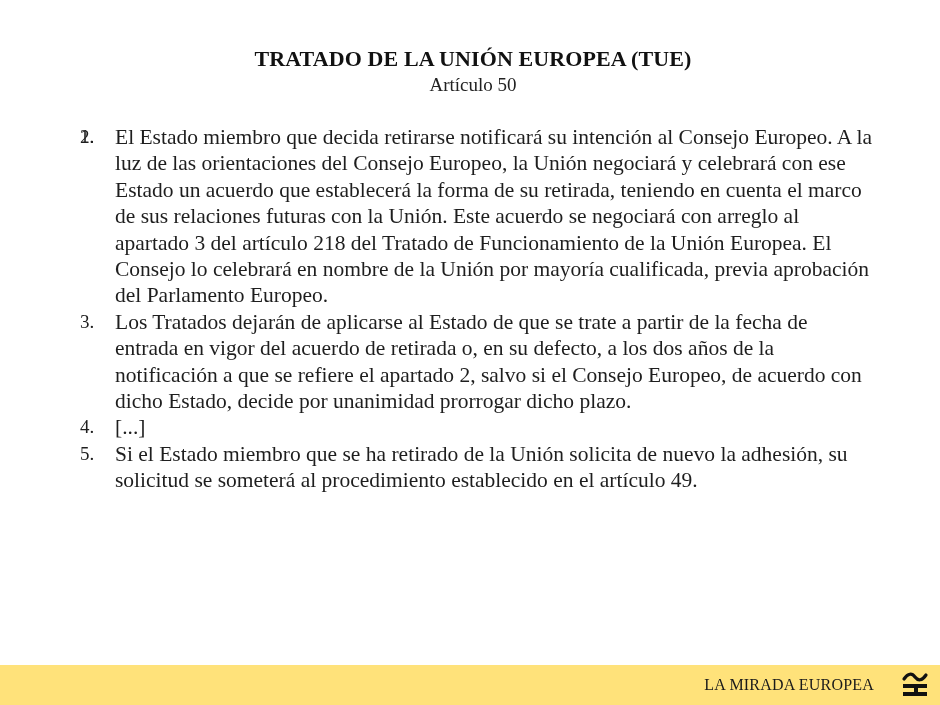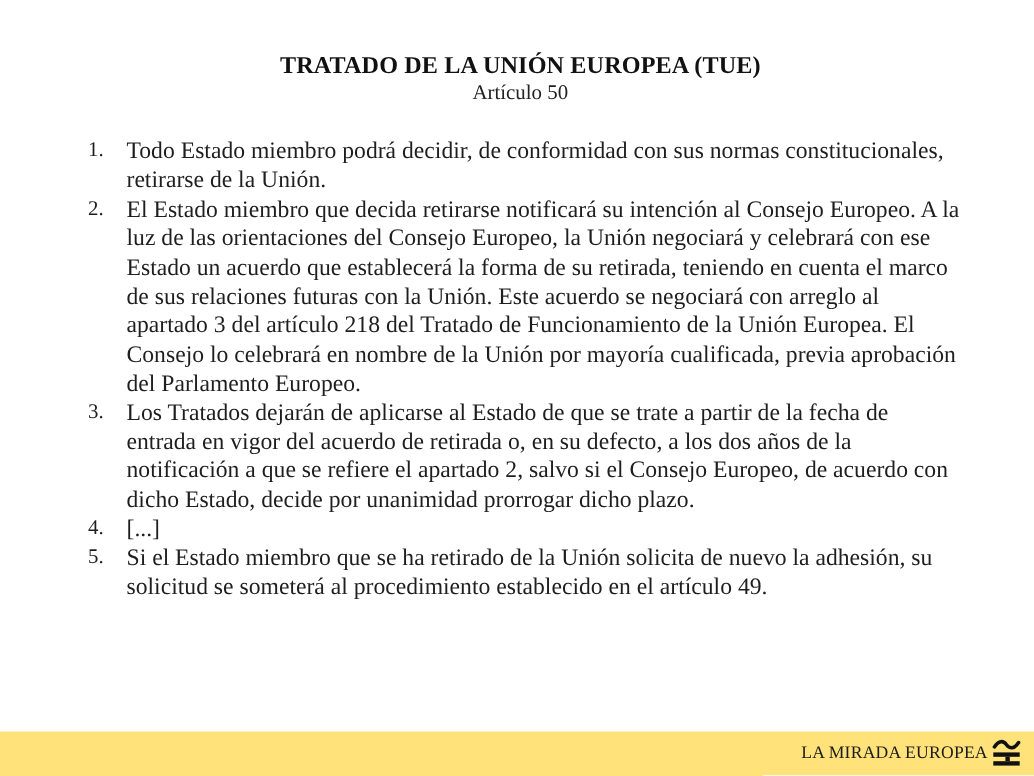--- a/index.html
+++ b/index.html
@@ -71,21 +71,21 @@
     .footer {
       position: absolute;
       left: 0;
       top: 665px;
       width: 940px;
       height: 40px;
       background: #FFE27A;
     }
     .brand {
       position: absolute;
-      right: 42px;
+      right: 66px;
       top: 11px;
       font-family: "Liberation Serif", serif;
       font-size: 16px;
       color: #1a1a1a;
       letter-spacing: 0.2px;
       text-align: center;
     }
     .logo {
       position: absolute;
       right: 10px;
@@ -97,21 +97,20 @@
 </head>
 <body>
 
 <div class="page">
   <div class="title">TRATADO DE LA UNIÓN EUROPEA (TUE)</div>
   <div class="subtitle">Artículo 50</div>
 
   <ol class="articles">
     <li class="article">
       <span class="num">1.</span>
-      <span>Todo Estado miembro podrá decidir, de conformidad con sus normas constitucionales, retirarse de la Unión.</span>
     </li>
     <li class="article">
       <span class="num">2.</span>
       <span>El Estado miembro que decida retirarse notificará su intención al Consejo Europeo. A la luz de las orientaciones del Consejo Europeo, la Unión negociará y celebrará con ese Estado un acuerdo que establecerá la forma de su retirada, teniendo en cuenta el marco de sus relaciones futuras con la Unión. Este acuerdo se negociará con arreglo al apartado 3 del artículo 218 del Tratado de Funcionamiento de la Unión Europea. El Consejo lo celebrará en nombre de la Unión por mayoría cualificada, previa aprobación del Parlamento Europeo.</span>
     </li>
     <li class="article">
       <span class="num">3.</span>
       <span>Los Tratados dejarán de aplicarse al Estado de que se trate a partir de la fecha de entrada en vigor del acuerdo de retirada o, en su defecto, a los dos años de la notificación a que se refiere el apartado 2, salvo si el Consejo Europeo, de acuerdo con dicho Estado, decide por unanimidad prorrogar dicho plazo.</span>
     </li>
     <li class="article">

